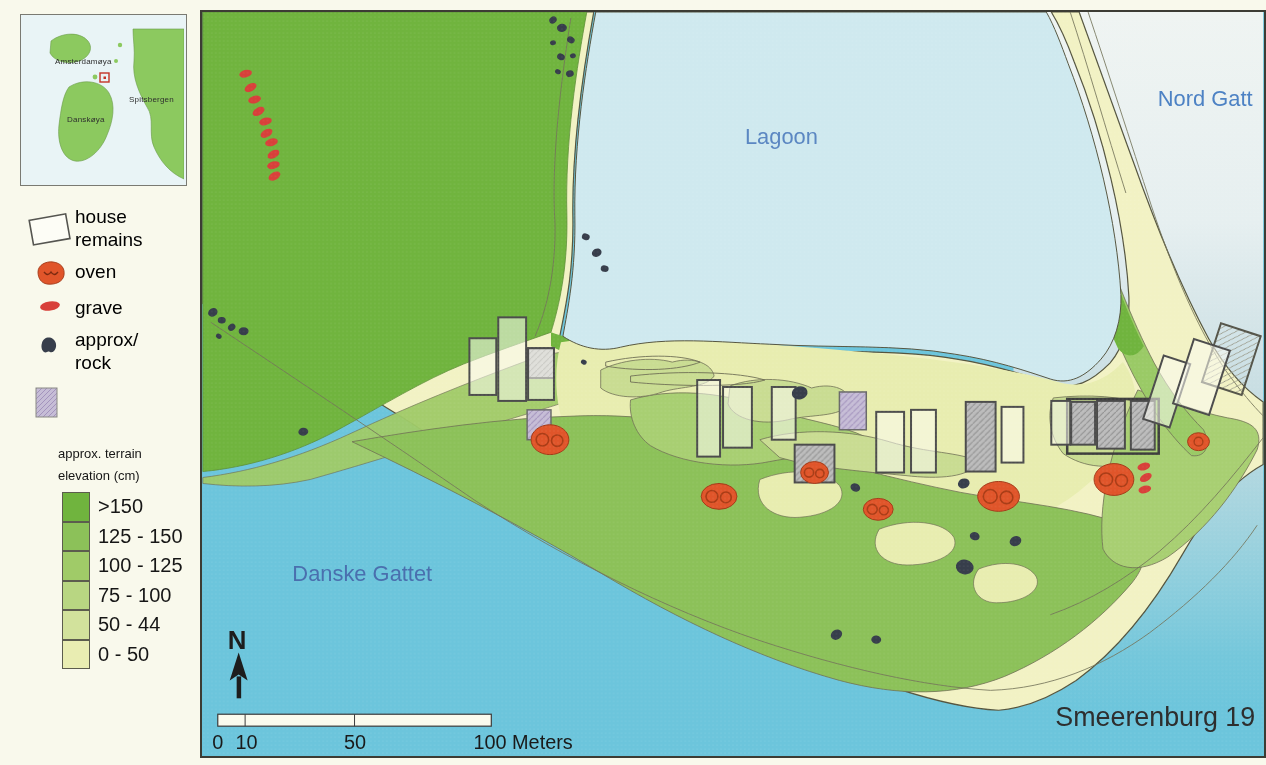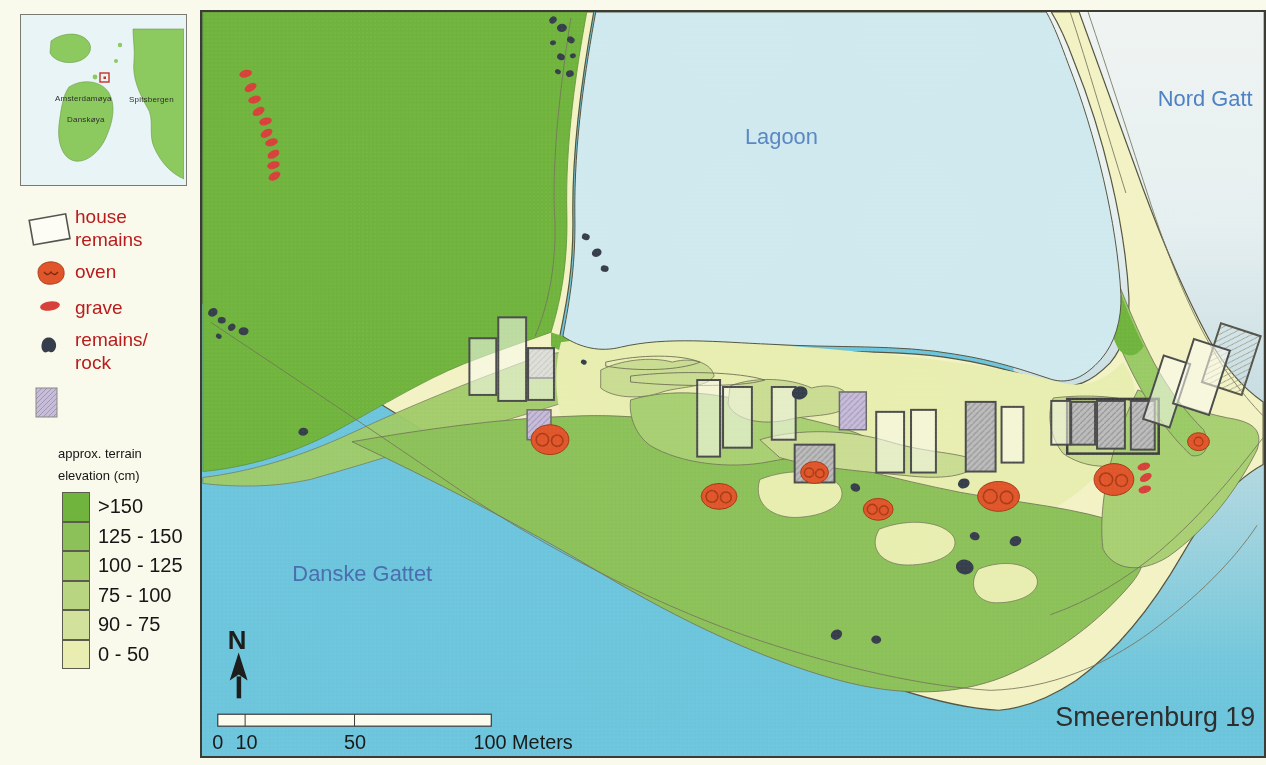--- a/index.html
+++ b/index.html
@@ -4,21 +4,21 @@
 <style>
   html,body{margin:0;padding:0;background:#ffffff;}
   body{font-family:"Liberation Sans", sans-serif;}
   #stage{position:relative;width:1266px;height:765px;background:#f9f9ec;overflow:hidden;}
   
   #left-panel{position:absolute;left:0;top:0;width:200px;height:765px;background:#f9f9ec;}
   #inset{position:absolute;left:20px;top:14px;width:165px;height:170px;border:1px solid #7a7a72;background:#e9f4f6;}
   .ins-label{position:absolute;font-size:8px;color:#2e2e2e;letter-spacing:.2px;}
   
   .lgd-item{position:absolute;left:0;width:200px;}
-  .lgd-label{position:absolute;left:75px;font-size:19px;line-height:23px;color:#b91c1c;white-space:pre-line;}
+  .lgd-label{position:absolute;left:75px;font-size:19px;line-height:23px;color:#000000;white-space:pre-line;}
   .lgd-icon{position:absolute;}
   #elev-title{position:absolute;left:58px;top:443px;width:150px;font-size:13px;line-height:22px;color:#161616;white-space:pre-line;}
   #elev-rows{position:absolute;left:62px;top:492px;}
   .elev-row{position:relative;height:29.5px;}
   .elev-swatch{position:absolute;left:0;top:0;width:28px;height:29.5px;border:1px solid #5c5c4e;box-sizing:border-box;}
   .elev-label{position:absolute;left:36px;top:3px;font-size:20px;color:#161616;white-space:nowrap;}
   
   #map-wrap{position:absolute;left:200px;top:10px;width:1066px;height:748px;border:2px solid #3c3c34;box-sizing:border-box;background:#6cc5dc;}
   #map-svg{display:block;}
   text{font-family:"Liberation Sans", sans-serif;}
@@ -34,21 +34,21 @@
       <rect x="0" y="0" width="163" height="168" fill="#e9f4f6"></rect>
       <path d="M30,26 C42,17 58,17 66,25 C73,32 69,42 58,46 C46,50 33,46 29,38 Z" fill="#8cc95f" stroke="#6a9a4a" stroke-width="0.6"></path>
       <path d="M48,72 C62,63 81,66 88,78 C95,90 92,106 86,120 C80,136 66,148 54,146 C42,144 36,128 38,110 C40,94 42,80 48,72 Z" fill="#8cc95f" stroke="#6a9a4a" stroke-width="0.6"></path>
       <path d="M112,14 L163,14 L163,164 C149,158 139,146 133,132 C127,118 134,104 126,92 C118,78 111,62 113,46 C114,35 112,24 112,14 Z" fill="#8cc95f" stroke="#6a9a4a" stroke-width="0.6"></path>
       <circle cx="99" cy="30" r="2.2" fill="#8cc95f"></circle>
       <circle cx="95" cy="46" r="2" fill="#8cc95f"></circle>
       <circle cx="74" cy="62" r="2.4" fill="#8cc95f"></circle>
       <rect x="79" y="58" width="9" height="9" fill="none" stroke="#c43327" stroke-width="1.4"></rect>
       <rect x="82.5" y="61.5" width="2.5" height="2.5" fill="#c43327"></rect>
     </svg>
-    <span class="ins-label" style="left:34px;top:42px;margin-top:37px;">Amsterdamøya</span>
+    <span class="ins-label" style="left:34px;top:42px;">Amsterdamøya</span>
     <span class="ins-label" style="left:108px;top:80px;">Spitsbergen</span>
     <span class="ins-label" style="left:46px;top:100px;">Danskøya</span>
   </div>
 
   <div class="lgd-item" style="top:205px;height:55px;">
     <svg class="lgd-icon" style="left:24px;top:4px;" width="50" height="42" viewBox="0 0 50 42">
       <rect x="7" y="8" width="37" height="25" transform="rotate(-10 25 20)" fill="#fdfdf6" stroke="#555550" stroke-width="1.6"></rect>
     </svg>
     <span class="lgd-label" style="top:0;">house
 remains</span>
@@ -66,21 +66,21 @@
     <svg class="lgd-icon" style="left:34px;top:3px;" width="32" height="18" viewBox="0 0 32 18">
       <ellipse cx="16" cy="9" rx="10" ry="4.6" transform="rotate(-8 16 9)" fill="#d8403a"></ellipse>
     </svg>
     <span class="lgd-label" style="top:2px;">grave</span>
   </div>
 
   <div class="lgd-item" style="top:328px;height:55px;">
     <svg class="lgd-icon" style="left:36px;top:6px;" width="26" height="24" viewBox="0 0 26 24">
       <path d="M6,9 C7,4 13,2 17,5 C21,8 21,14 18,17 C15,20 13,16 11,18 C8,20 4,15 6,9 Z" fill="#373e4b"></path>
     </svg>
-    <span class="lgd-label" style="top:0;">remains/
+    <span class="lgd-label" style="top:0;">approx/
 rock</span>
   </div>
 
   <div class="lgd-item" style="top:382px;height:55px;">
     <svg class="lgd-icon" style="left:34px;top:4px;" width="26" height="34" viewBox="0 0 26 34">
       <defs>
         <pattern id="lgdHatch" width="5" height="5" patternUnits="userSpaceOnUse">
           <rect width="5" height="5" fill="#c6bdd6"></rect>
           <path d="M0,5 L5,0" stroke="#a393bd" stroke-width="1"></path>
         </pattern>
@@ -103,21 +103,21 @@
         <div class="elev-row">
           <div class="elev-swatch" style="background: rgb(160, 203, 104);"></div>
           <div class="elev-label">100 - 125</div>
         </div>
         <div class="elev-row">
           <div class="elev-swatch" style="background: rgb(184, 214, 130);"></div>
           <div class="elev-label">75 - 100</div>
         </div>
         <div class="elev-row">
           <div class="elev-swatch" style="background: rgb(210, 226, 156);"></div>
-          <div class="elev-label">90 - 75</div>
+          <div class="elev-label">50 - 44</div>
         </div>
         <div class="elev-row">
           <div class="elev-swatch" style="background: rgb(233, 237, 178);"></div>
           <div class="elev-label">0 - 50</div>
         </div>
       </div>
 </div>
 
 <div id="map-wrap">
 <svg id="map-svg" width="1062" height="744" viewBox="0 0 1066 748">

